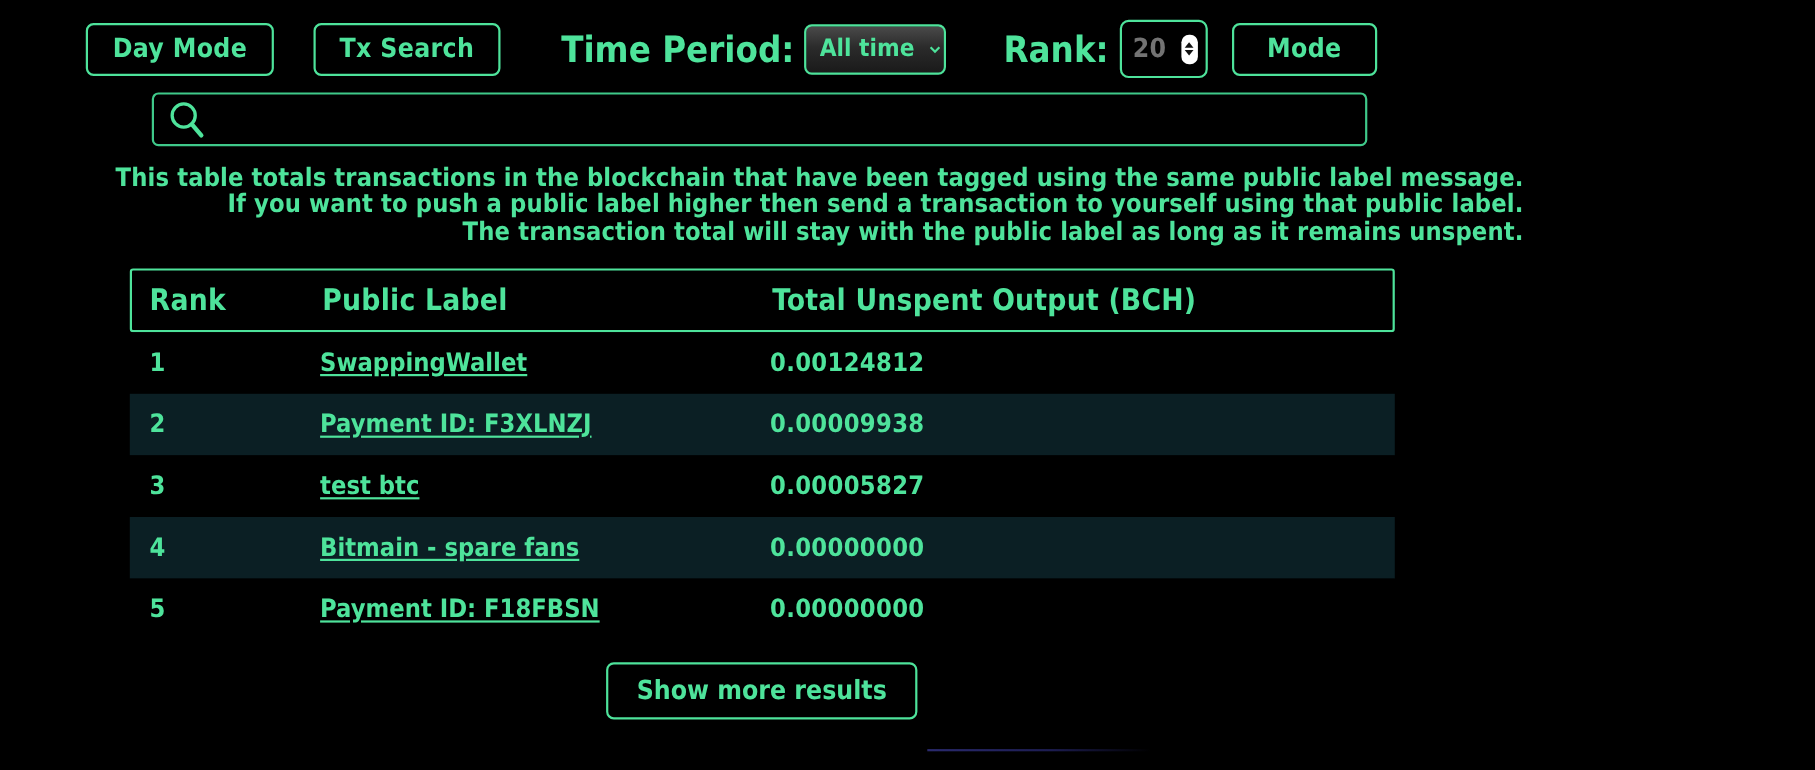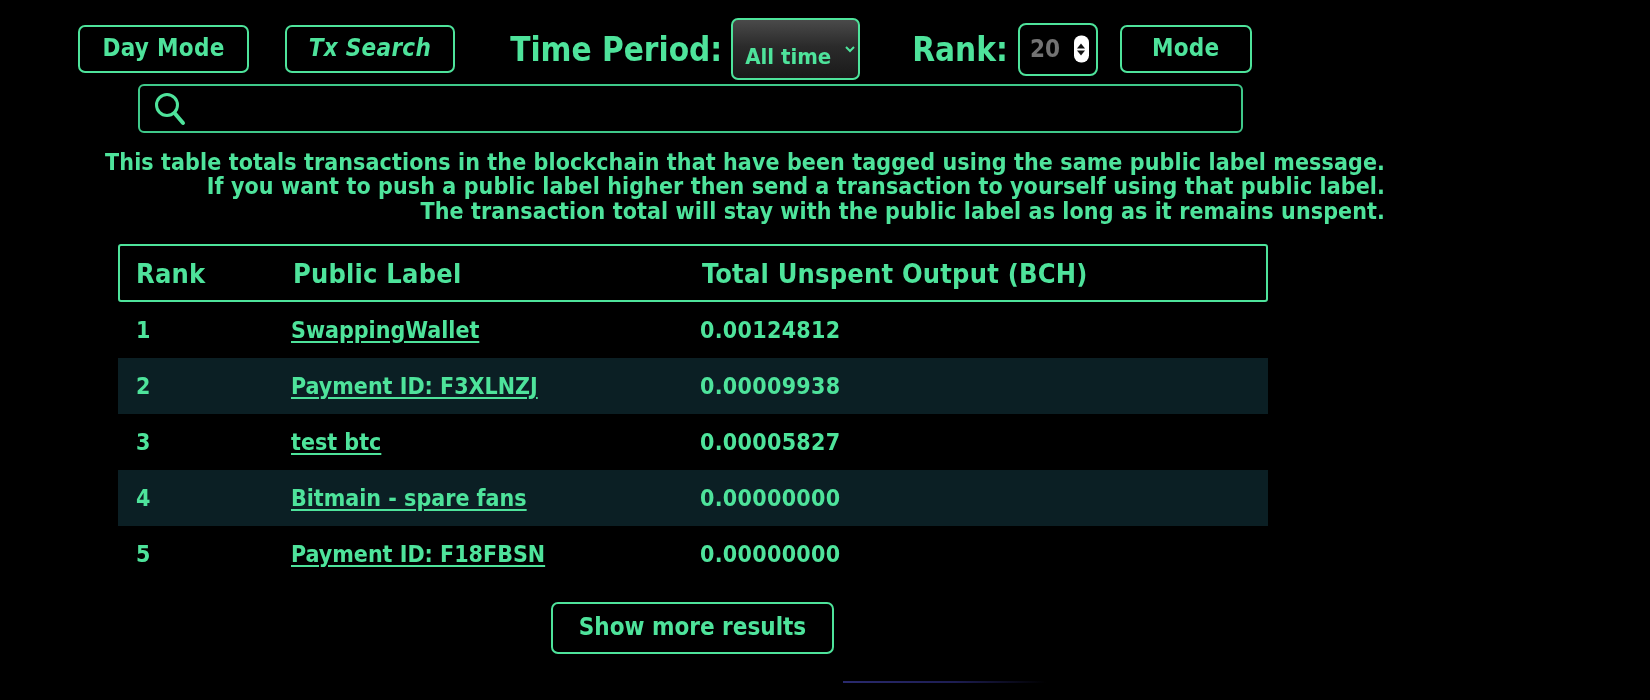--- a/index.html
+++ b/index.html
@@ -44,21 +44,21 @@
     font-size: 24px;
     font-weight: 700;
     letter-spacing: 0.3px;
     padding: 9px 22px 11px 22px;
     line-height: 1;
     cursor: pointer;
     white-space: nowrap;
   }
 
   .btn-daymode { margin-left: 0; }
-  .btn-txsearch { margin-left: 36px; font-style: italic; }
+  .btn-txsearch { margin-left: 36px; }
   .btn-reset { margin-left: 22px; padding-left: 30px; padding-right: 30px; }
 
   .label-strong {
     font-size: 33px;
     font-weight: 700;
     color: #4ee39b;
     letter-spacing: 0px;
     line-height: 1;
     white-space: nowrap;
   }
@@ -66,21 +66,21 @@
   .lbl-rows { margin-left: 52px; margin-right: 10px; }
 
   select.period-select {
     font-family: inherit;
     font-size: 22px;
     font-weight: 700;
     color: #4ee39b;
     background: linear-gradient(180deg, #4a4a4a 0%, #2b2b2b 45%, #1a1a1a 100%);
     border: 2px solid #4ee39b;
     border-radius: 7px;
-    padding: 23px 10px 8px 8px;
+    padding: 7px 10px 8px 8px;
     line-height: 1;
     cursor: pointer;
     -moz-appearance: none;
   }
 
   .num-wrap {
     position: relative;
     display: inline-block;
   }
   input.rows-input {

